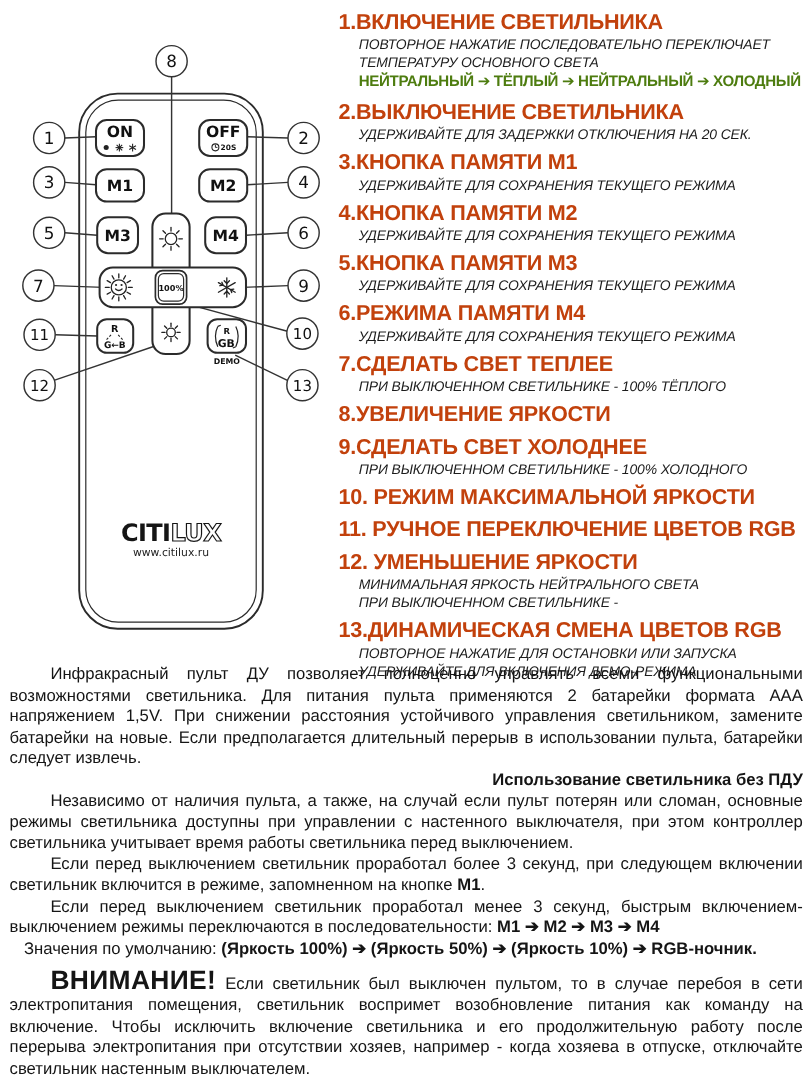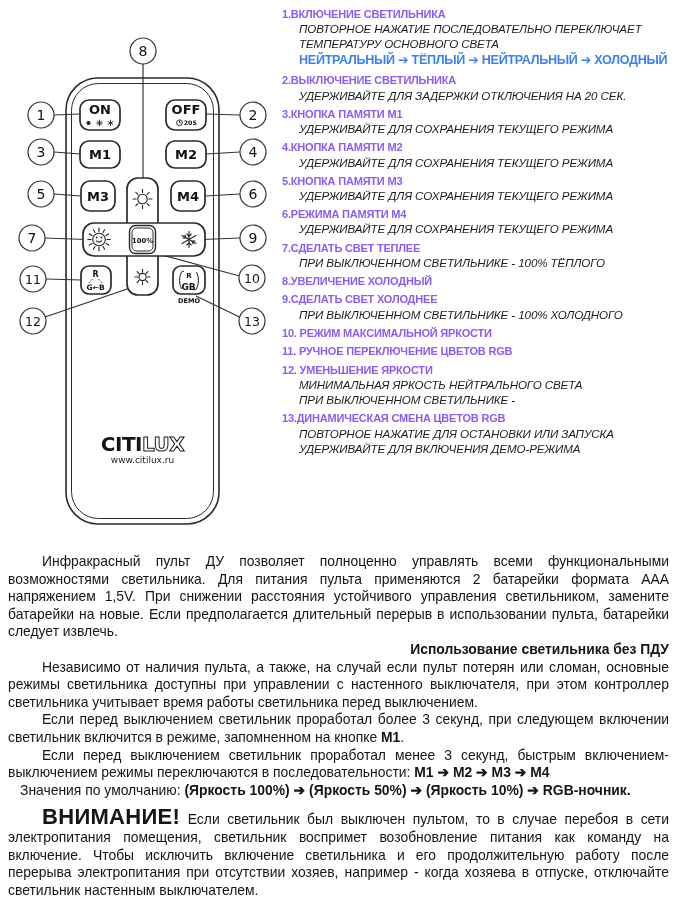--- a/index.html
+++ b/index.html
@@ -5,25 +5,25 @@
   html,body{margin:0;padding:0}
   body{
     width:675px;height:900px;background:#fff;position:relative;overflow:hidden;
     font-family:"Liberation Sans","DejaVu Sans",sans-serif;color:#111;
   }
   #remote-figure{position:absolute;left:0;top:0}
 
   
   #functions-list{position:absolute;left:282px;top:8px;width:391px}
   .func{margin-bottom:5px}
-  .func-title{font-weight:bold;font-size:11px;line-height:1.22;letter-spacing:-0.2px;color:#8b5cf6}
+  .func-title{font-weight:bold;font-size:18px;line-height:1.22;letter-spacing:-0.2px;color:#c2410c}
   .func-desc{margin-left:17px}
   .func-line{white-space:nowrap}
   .fl-italic{font-style:italic;font-size:11.6px;line-height:1.3;color:#1c1c1c;letter-spacing:-0.1px}
-  .fl-bold{font-weight:bold;font-style:normal;font-size:12.6px;line-height:1.4;letter-spacing:-0.3px;color:#3b82f6}
+  .fl-bold{font-weight:bold;font-style:normal;font-size:12.6px;line-height:1.4;letter-spacing:-0.3px;color:#4d7c0f}
 
   
   #body-text{
     position:absolute;left:8px;top:553px;width:661px;
     font-family:Liberation Sans, sans-serif;
     font-size:13.9px;line-height:17.6px;text-align:justify;color:#151515;
   }
   #body-text p{margin:0;text-indent:34px}
   #body-text p.blk-h{text-align:right;font-weight:bold;text-indent:0}
   #body-text p.small-indent{text-indent:12px}
@@ -298,21 +298,21 @@
   </div>
 
   <div class="func">
     <div class="func-title"><span>7.</span><span>СДЕЛАТЬ СВЕТ ТЕПЛЕЕ</span></div>
     <div class="func-desc">
         <div class="func-line fl-italic">ПРИ ВЫКЛЮЧЕННОМ СВЕТИЛЬНИКЕ - 100% ТЁПЛОГО</div>
       </div>
   </div>
 
   <div class="func">
-    <div class="func-title"><span>8.</span><span>УВЕЛИЧЕНИЕ ХОЛОДНЫЙ</span></div>
+    <div class="func-title"><span>8.</span><span>УВЕЛИЧЕНИЕ ЯРКОСТИ</span></div>
     <div class="func-desc"></div>
   </div>
 
   <div class="func">
     <div class="func-title"><span>9.</span><span>СДЕЛАТЬ СВЕТ ХОЛОДНЕЕ</span></div>
     <div class="func-desc">
         <div class="func-line fl-italic">ПРИ ВЫКЛЮЧЕННОМ СВЕТИЛЬНИКЕ -  100% ХОЛОДНОГО</div>
       </div>
   </div>
 

